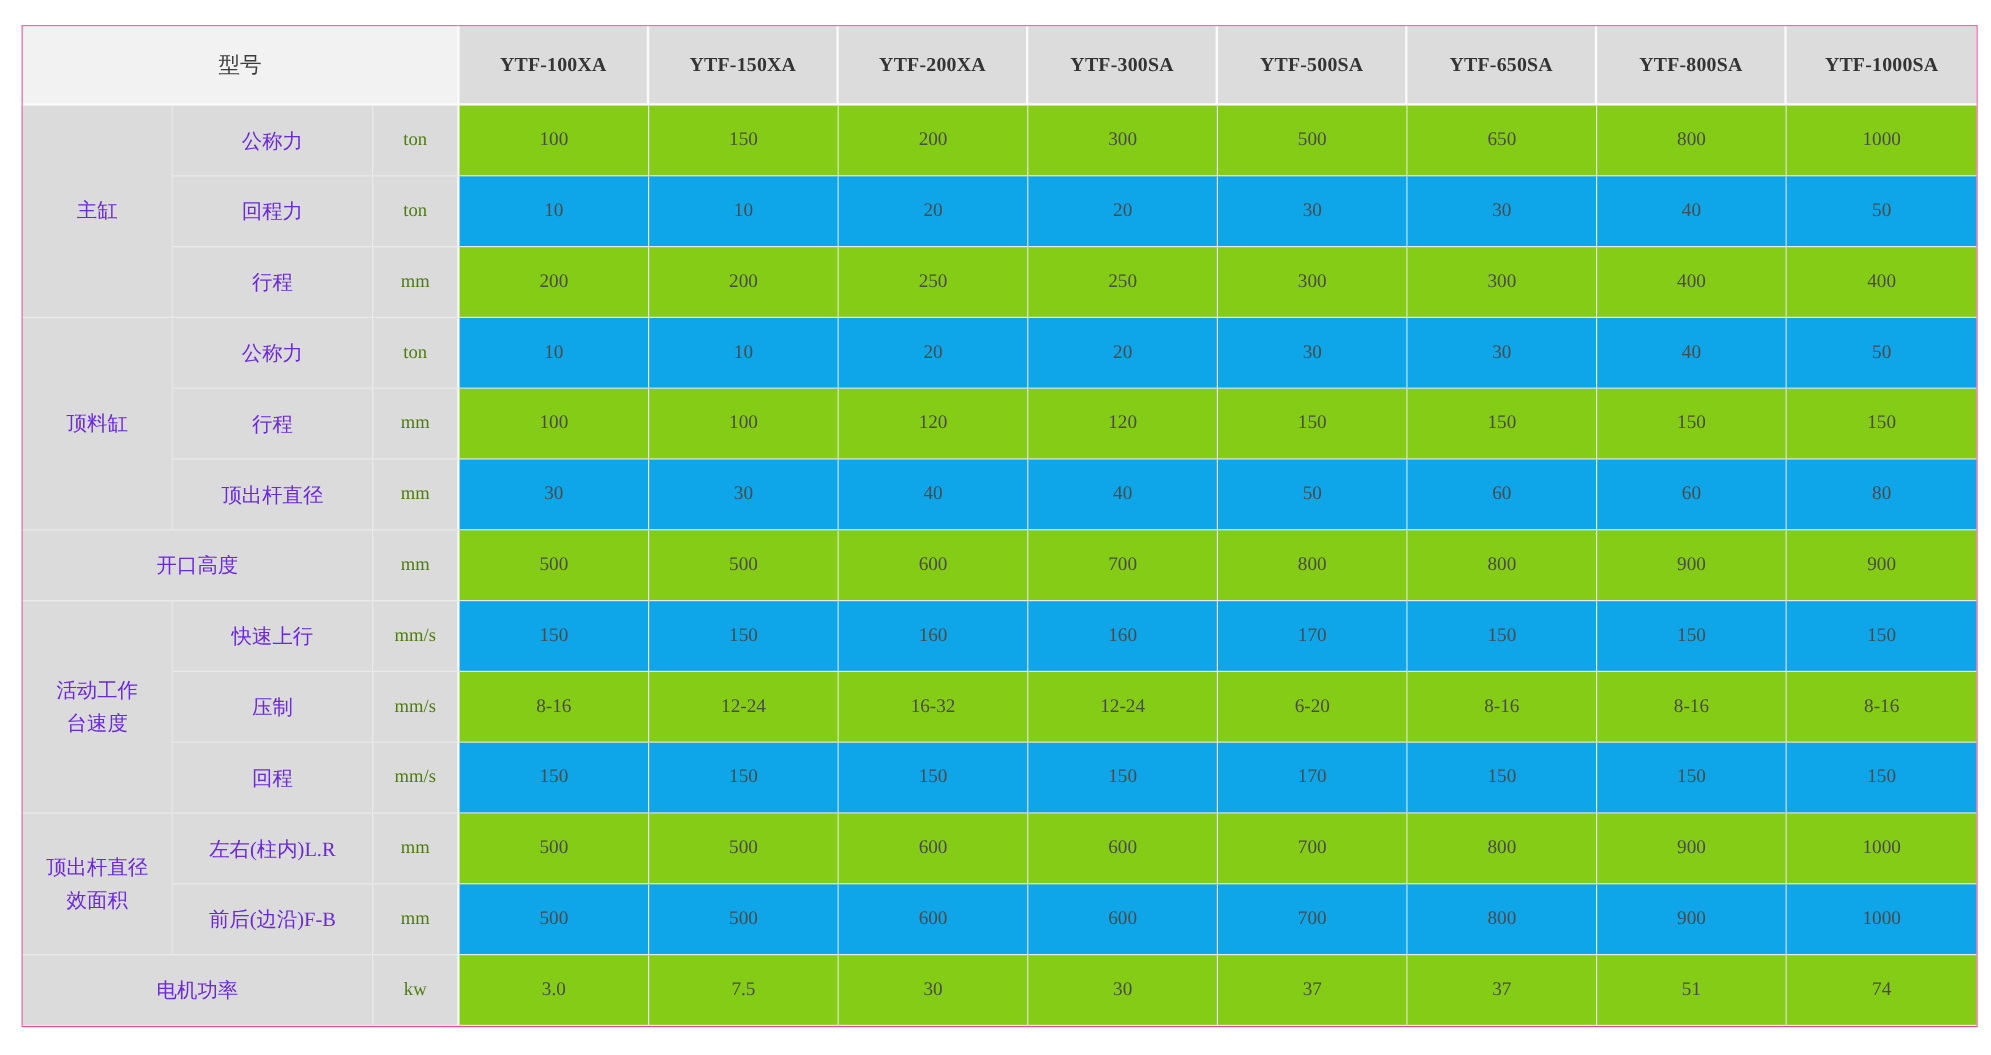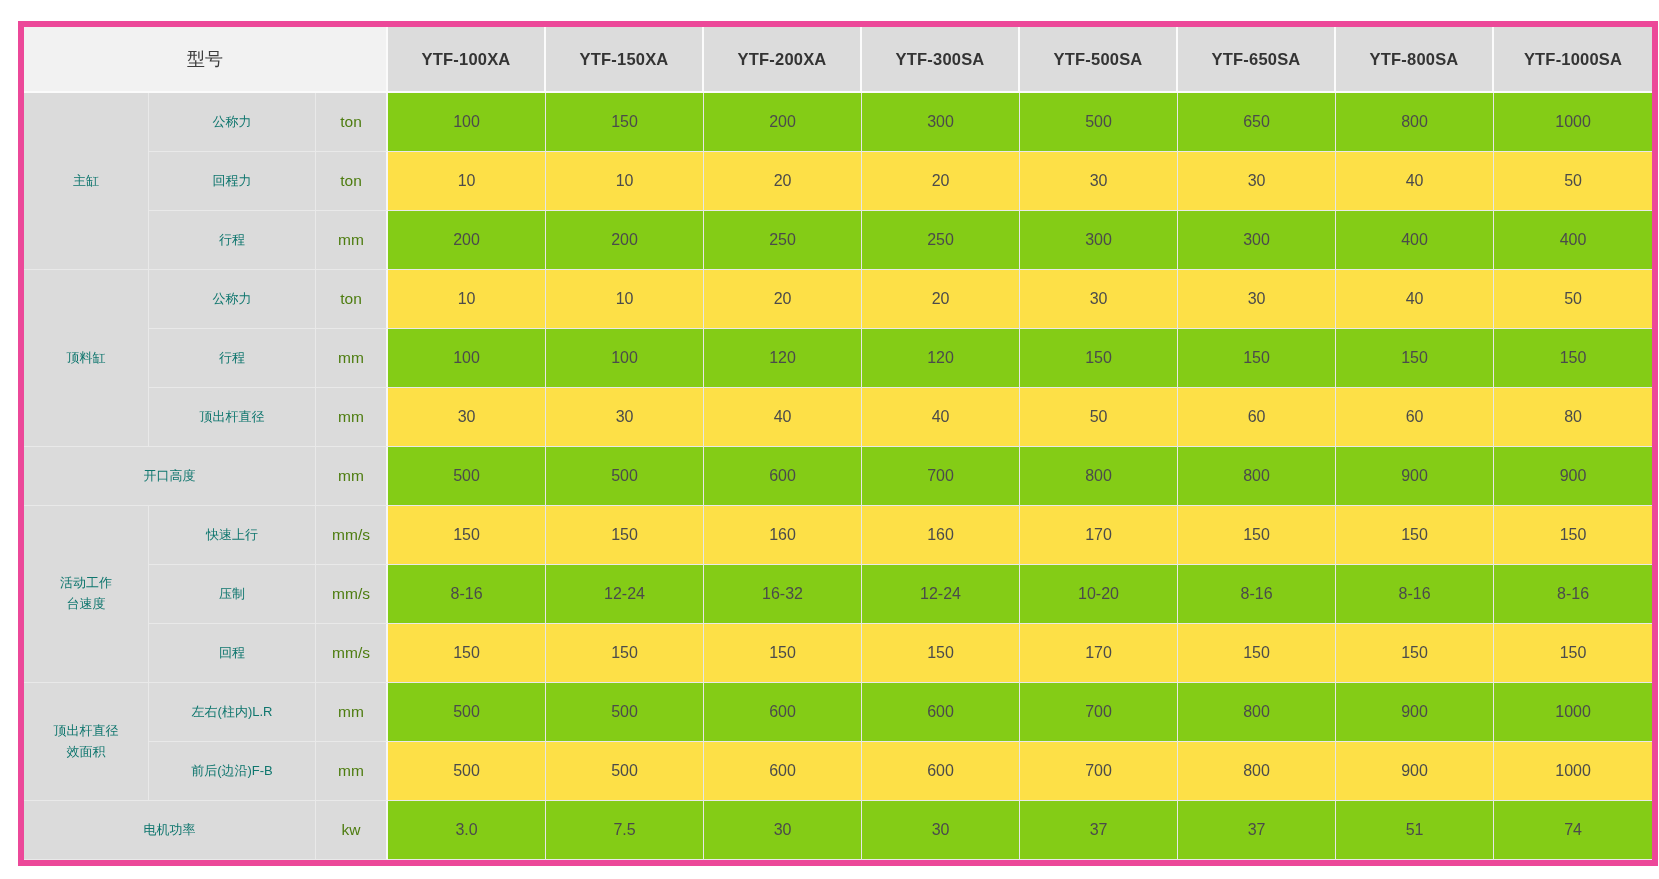--- a/index.html
+++ b/index.html
@@ -13,21 +13,22 @@
     height: 879px;
     box-sizing: border-box;
     padding: 21px 18px 0 18px;
     background: #ffffff;
   }
   table.spec {
     border-collapse: separate;
     border-spacing: 0;
     table-layout: fixed;
     width: 1622px;
-    border: 6px solid #ec4899;
+    border: 1px solid #ec4899;
+    font-family: Liberation Serif, serif;
   }
   th, td {
     box-sizing: border-box;
     text-align: center;
     vertical-align: middle;
     padding: 0 6px;
     overflow: hidden;
   }
   thead tr { height: 66px; }
   tbody tr { height: 59px; }
@@ -50,22 +51,22 @@
     border-right: 2px solid #fbfbfb;
     border-bottom: 2px solid #fbfbfb;
     margin-left: 20px;
   }
   th.model:last-child { border-right: none; }
 
   
   .g {
     background: #dbdbdb;
     font-weight: 400;
-    color: #0f766e;
-    font-size: 13px;
+    color: #6d28d9;
+    font-size: 17px;
     border-right: 1px solid #e9e9e9;
     border-bottom: 1px solid #e9e9e9;
   }
   .group {
     white-space: pre-line;
     line-height: 1.6;
   }
   .unit {
     font-size: 15.5px;
     color: #4d7c0f;
@@ -75,21 +76,21 @@
   
   td.val {
     font-size: 16px;
     color: #4b4b4b;
     border-right: 1px solid #e6e6e6;
     border-bottom: 1px solid #e9e9e9;
     background: #ffffff;
   }
   td.val:last-child { border-right: none; }
   tr.shaded td.val { background: #84cc16; }
-  tr.plain  td.val { background: #fde047; }
+  tr.plain  td.val { background: #0ea5e9; }
 </style>
 </head>
 <body>
 
 <div class="page">
   <table class="spec">
     <colgroup>
       <col style="width:125px">
       <col style="width:167px">
       <col style="width:72px">
@@ -216,21 +217,21 @@
           <td class="val">150</td>
           <td class="val">150</td>
         </tr>
         <tr class="shaded">
           <th class="g lbl">压制</th>
           <th class="g unit">mm/s</th>
           <td class="val">8-16</td>
           <td class="val">12-24</td>
           <td class="val">16-32</td>
           <td class="val">12-24</td>
-          <td class="val">10-20</td>
+          <td class="val">6-20</td>
           <td class="val">8-16</td>
           <td class="val">8-16</td>
           <td class="val">8-16</td>
         </tr>
         <tr class="plain">
           <th class="g lbl">回程</th>
           <th class="g unit">mm/s</th>
           <td class="val">150</td>
           <td class="val">150</td>
           <td class="val">150</td>

